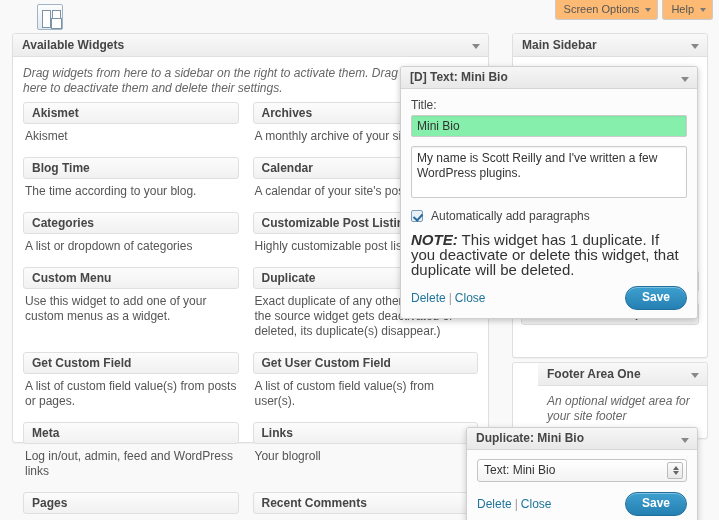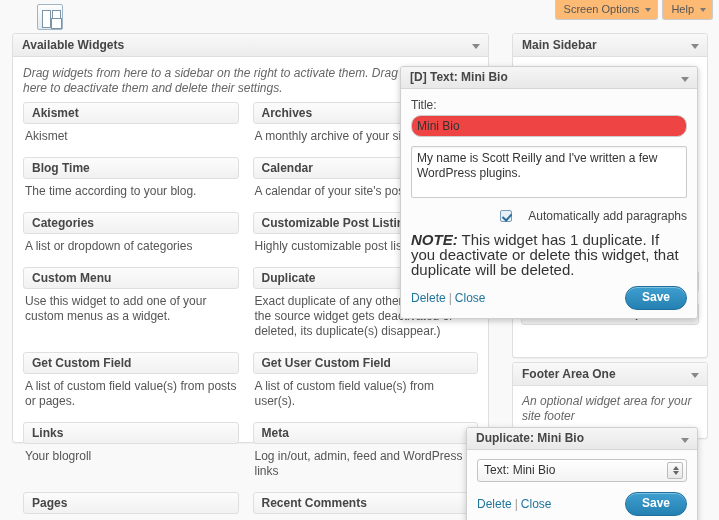--- a/index.html
+++ b/index.html
@@ -146,21 +146,21 @@
     overflow: hidden; white-space: nowrap;
   }
   .sb-widget .toggle {
     position: absolute; right: 7px; top: 9px;
     width: 0; height: 0;
     border-left: 4px solid transparent;
     border-right: 4px solid transparent;
     border-top: 5px solid #888;
   }
   #footer-area {
-    position: absolute; left: 512px; top: 362px; width: 196px;
+    position: absolute; left: 512px; top: 362px; width: 196px; padding-left: 25px;
   }
   .footer-desc {
     font-style: italic; color: #666; font-size: 12px;
     padding: 8px 9px 14px 9px; line-height: 15px;
   }
 
   
   #edit-panel {
     position: absolute; left: 400px; top: 66px; width: 298px;
     border: 1px solid #cfcfcf;
@@ -171,36 +171,36 @@
   }
   #edit-panel .panel-head {
     background: linear-gradient(#f6f6f6, #e8e8e8);
     height: 22px; line-height: 21px;
     border-bottom: 1px solid #d5d5d5;
   }
   .edit-body { padding: 9px 10px 8px 10px; }
   .field-label { font-size: 12px; color: #444; margin-bottom: 3px; }
   .text-input {
     width: 100%; height: 22px;
-    border: 1px solid #ccc; border-radius: 10px;
-    background: #ef4444; padding: 2px 5px;
+    border: 1px solid #ccc; border-radius: 2px;
+    background: #86efac; padding: 2px 5px;
     font-family: "Liberation Sans", sans-serif;
     font-size: 12px; color: #333;
     box-shadow: inset 0 1px 2px rgba(0,0,0,.06);
   }
   .text-area {
     width: 100%; height: 52px; margin-top: 9px;
     border: 1px solid #ccc; border-radius: 2px;
     background: #fff; padding: 4px 5px;
     font-family: "Liberation Sans", sans-serif;
     font-size: 12px; color: #333; line-height: 15px;
     resize: none;
     box-shadow: inset 0 1px 2px rgba(0,0,0,.06);
   }
-  .checkline { margin-top: 8px; display: flex; align-items: flex-start; gap: 16px; justify-content: flex-end; }
+  .checkline { margin-top: 8px; display: flex; align-items: flex-start; gap: 8px; }
   .cbox {
     width: 12px; height: 12px; margin-top: 1px;
     border: 1px solid #7a9bb5; border-radius: 2px;
     background: #e7f0f7; position: relative; flex: none;
   }
   .cbox:after {
     content: ""; position: absolute; left: 3px; top: 1px;
     width: 4px; height: 7px;
     border: solid #2a6b9c; border-width: 0 2px 2px 0;
     transform: rotate(42deg);
@@ -333,26 +333,26 @@
       </div>
       <div class="widget-cell">
         <div class="widget-top">Get Custom Field</div>
         <div class="widget-sub">A list of custom field value(s) from posts or pages.</div>
       </div>
       <div class="widget-cell">
         <div class="widget-top">Get User Custom Field</div>
         <div class="widget-sub">A list of custom field value(s) from user(s).</div>
       </div>
       <div class="widget-cell">
+        <div class="widget-top">Meta</div>
+        <div class="widget-sub">Log in/out, admin, feed and WordPress links</div>
+      </div>
+      <div class="widget-cell">
         <div class="widget-top">Links</div>
         <div class="widget-sub">Your blogroll</div>
-      </div>
-      <div class="widget-cell">
-        <div class="widget-top">Meta</div>
-        <div class="widget-sub">Log in/out, admin, feed and WordPress links</div>
       </div>
       <div class="widget-cell">
         <div class="widget-top">Pages</div>
         <div class="widget-sub">Your site's WordPress Pages</div>
       </div>
       <div class="widget-cell">
         <div class="widget-top">Recent Comments</div>
         <div class="widget-sub">The most recent comments</div>
       </div>
 

